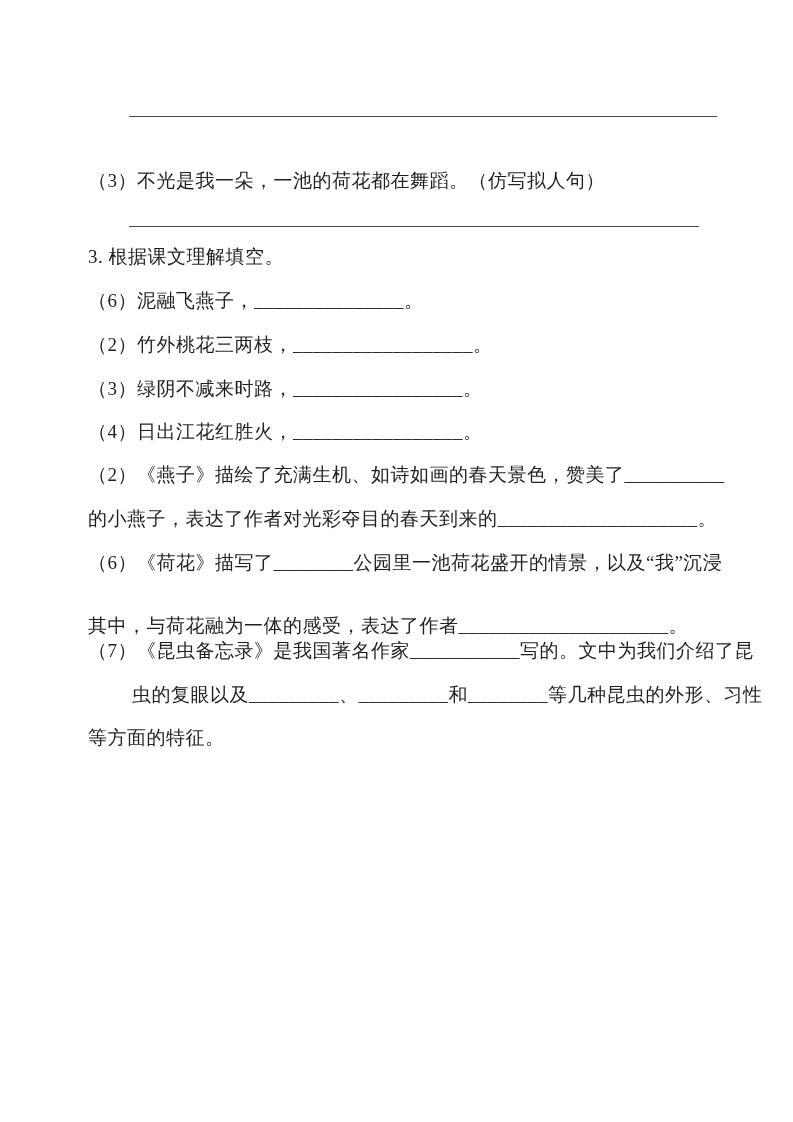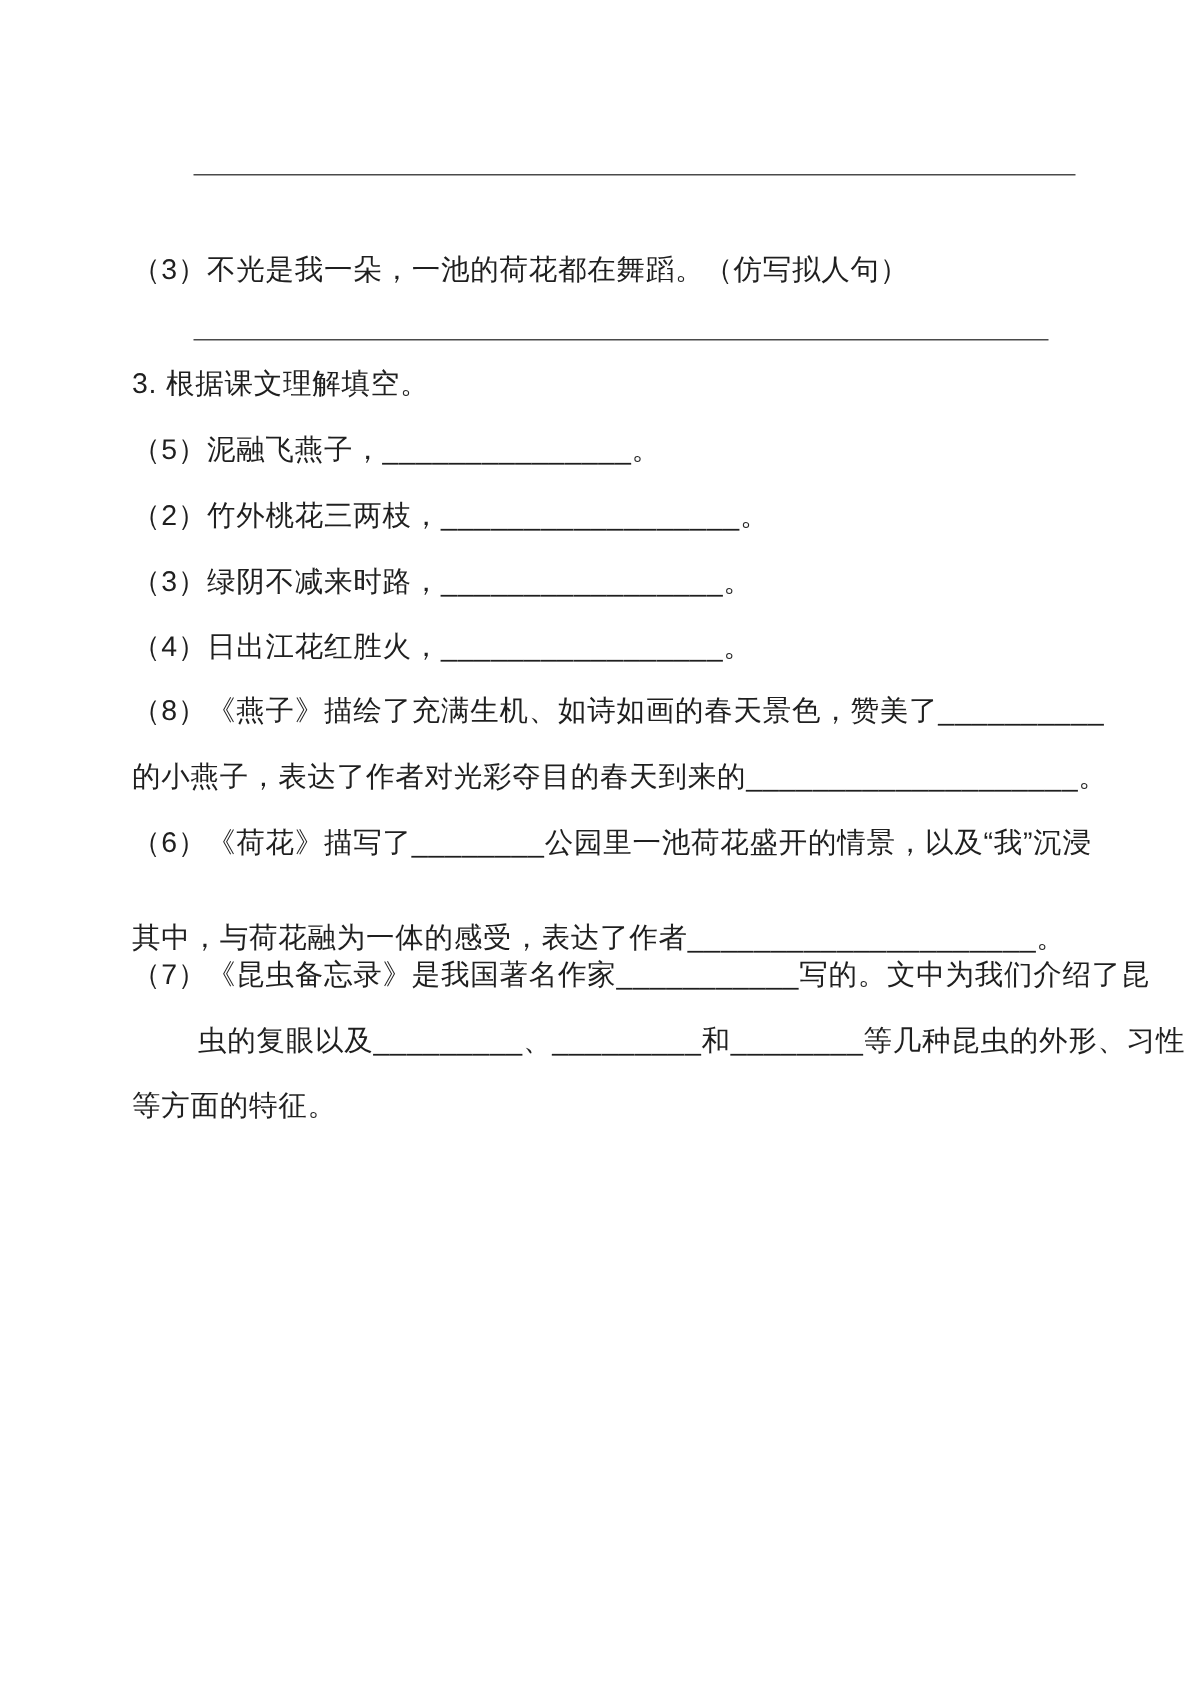--- a/index.html
+++ b/index.html
@@ -6,21 +6,21 @@
     margin: 0;
     padding: 0;
     background: #ffffff;
   }
   .page {
     position: relative;
     width: 793px;
     height: 874px;
     background: #ffffff;
     overflow: hidden;
-    font-family: Liberation Sans, sans-serif;
+    font-family: Liberation Serif, serif;
     color: #1f1f1f;
   }
   .doc-line {
     position: absolute;
     left: 88px;
     font-size: 19px;
     line-height: 26px;
     white-space: nowrap;
     letter-spacing: 0.5px;
     color: #1f1f1f;
@@ -38,29 +38,29 @@
 <div class="page">
 
   <div class="answer-rule" style="top:116px; width:588px;"></div>
 
   <div class="doc-line" style="top:168px;">（3）不光是我一朵，一池的荷花都在舞蹈。（仿写拟人句）</div>
 
   <div class="answer-rule" style="top:226px; width:570px;"></div>
 
   <div class="doc-line" style="top:244px;">3. 根据课文理解填空。</div>
 
-  <div class="doc-line" style="top:288px;">（5）泥融飞燕子，_______________。</div>
+  <div class="doc-line" style="top:288px;">（6）泥融飞燕子，_______________。</div>
 
   <div class="doc-line" style="top:332px;text-align:right;">（2）竹外桃花三两枝，__________________。</div>
 
   <div class="doc-line" style="top:376px;">（3）绿阴不减来时路，_________________。</div>
 
   <div class="doc-line" style="top:419px;">（4）日出江花红胜火，_________________。</div>
 
-  <div class="doc-line" style="top:462px;">（8）《燕子》描绘了充满生机、如诗如画的春天景色，赞美了__________</div>
+  <div class="doc-line" style="top:462px;">（2）《燕子》描绘了充满生机、如诗如画的春天景色，赞美了__________</div>
 
   <div class="doc-line" style="top:506px;">的小燕子，表达了作者对光彩夺目的春天到来的____________________。</div>
 
   <div class="doc-line" style="top:550px;text-align:center;">（6）《荷花》描写了________公园里一池荷花盛开的情景，以及“我”沉浸</div>
 
   <div class="doc-line" style="top:593px;margin-top:20px;">其中，与荷花融为一体的感受，表达了作者_____________________。</div>
 
   <div class="doc-line" style="top:638px;">（7）《昆虫备忘录》是我国著名作家___________写的。文中为我们介绍了昆</div>
 
   <div class="doc-line" style="top:682px;margin-left:44px;">虫的复眼以及_________、_________和________等几种昆虫的外形、习性</div>

